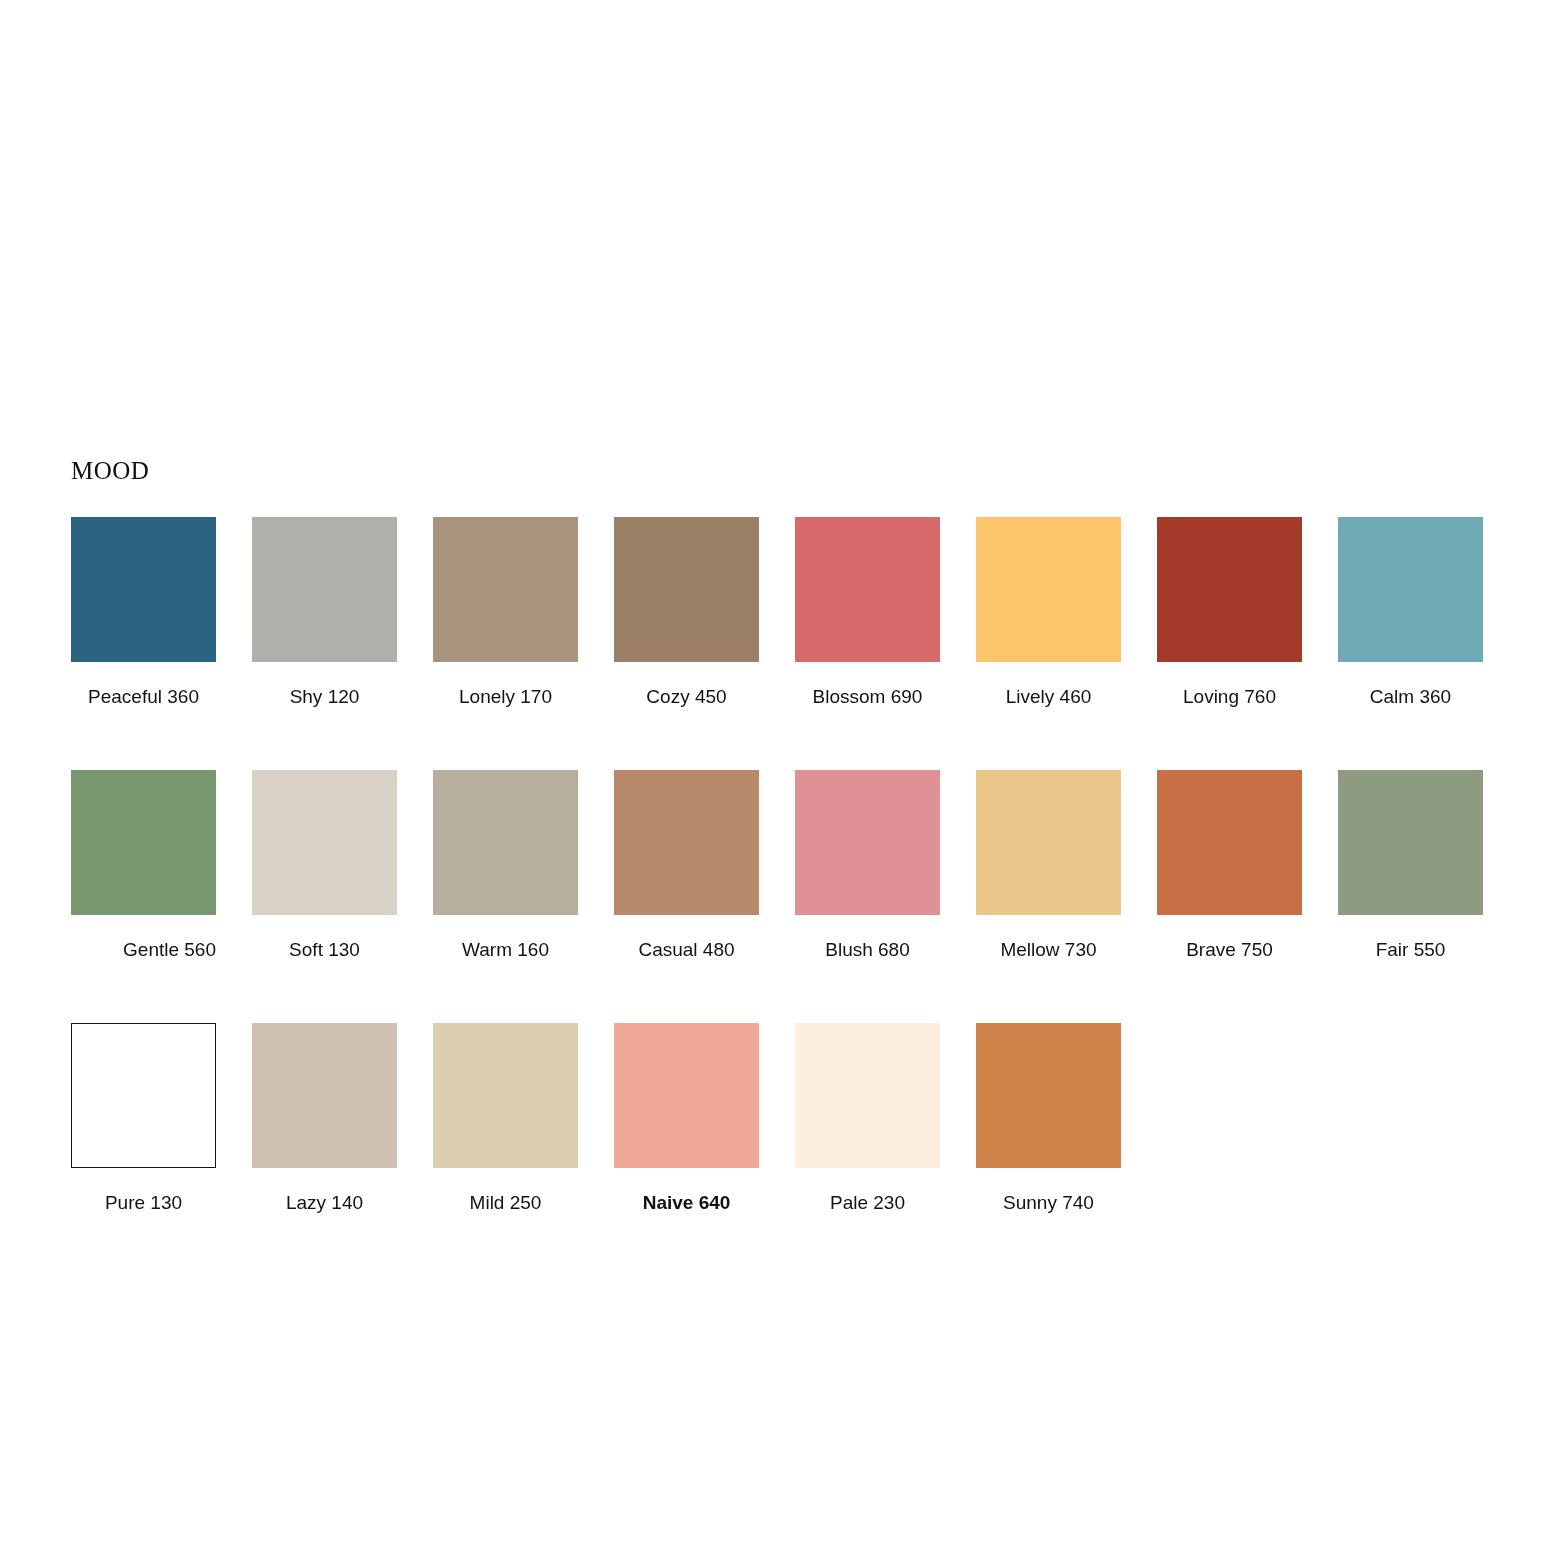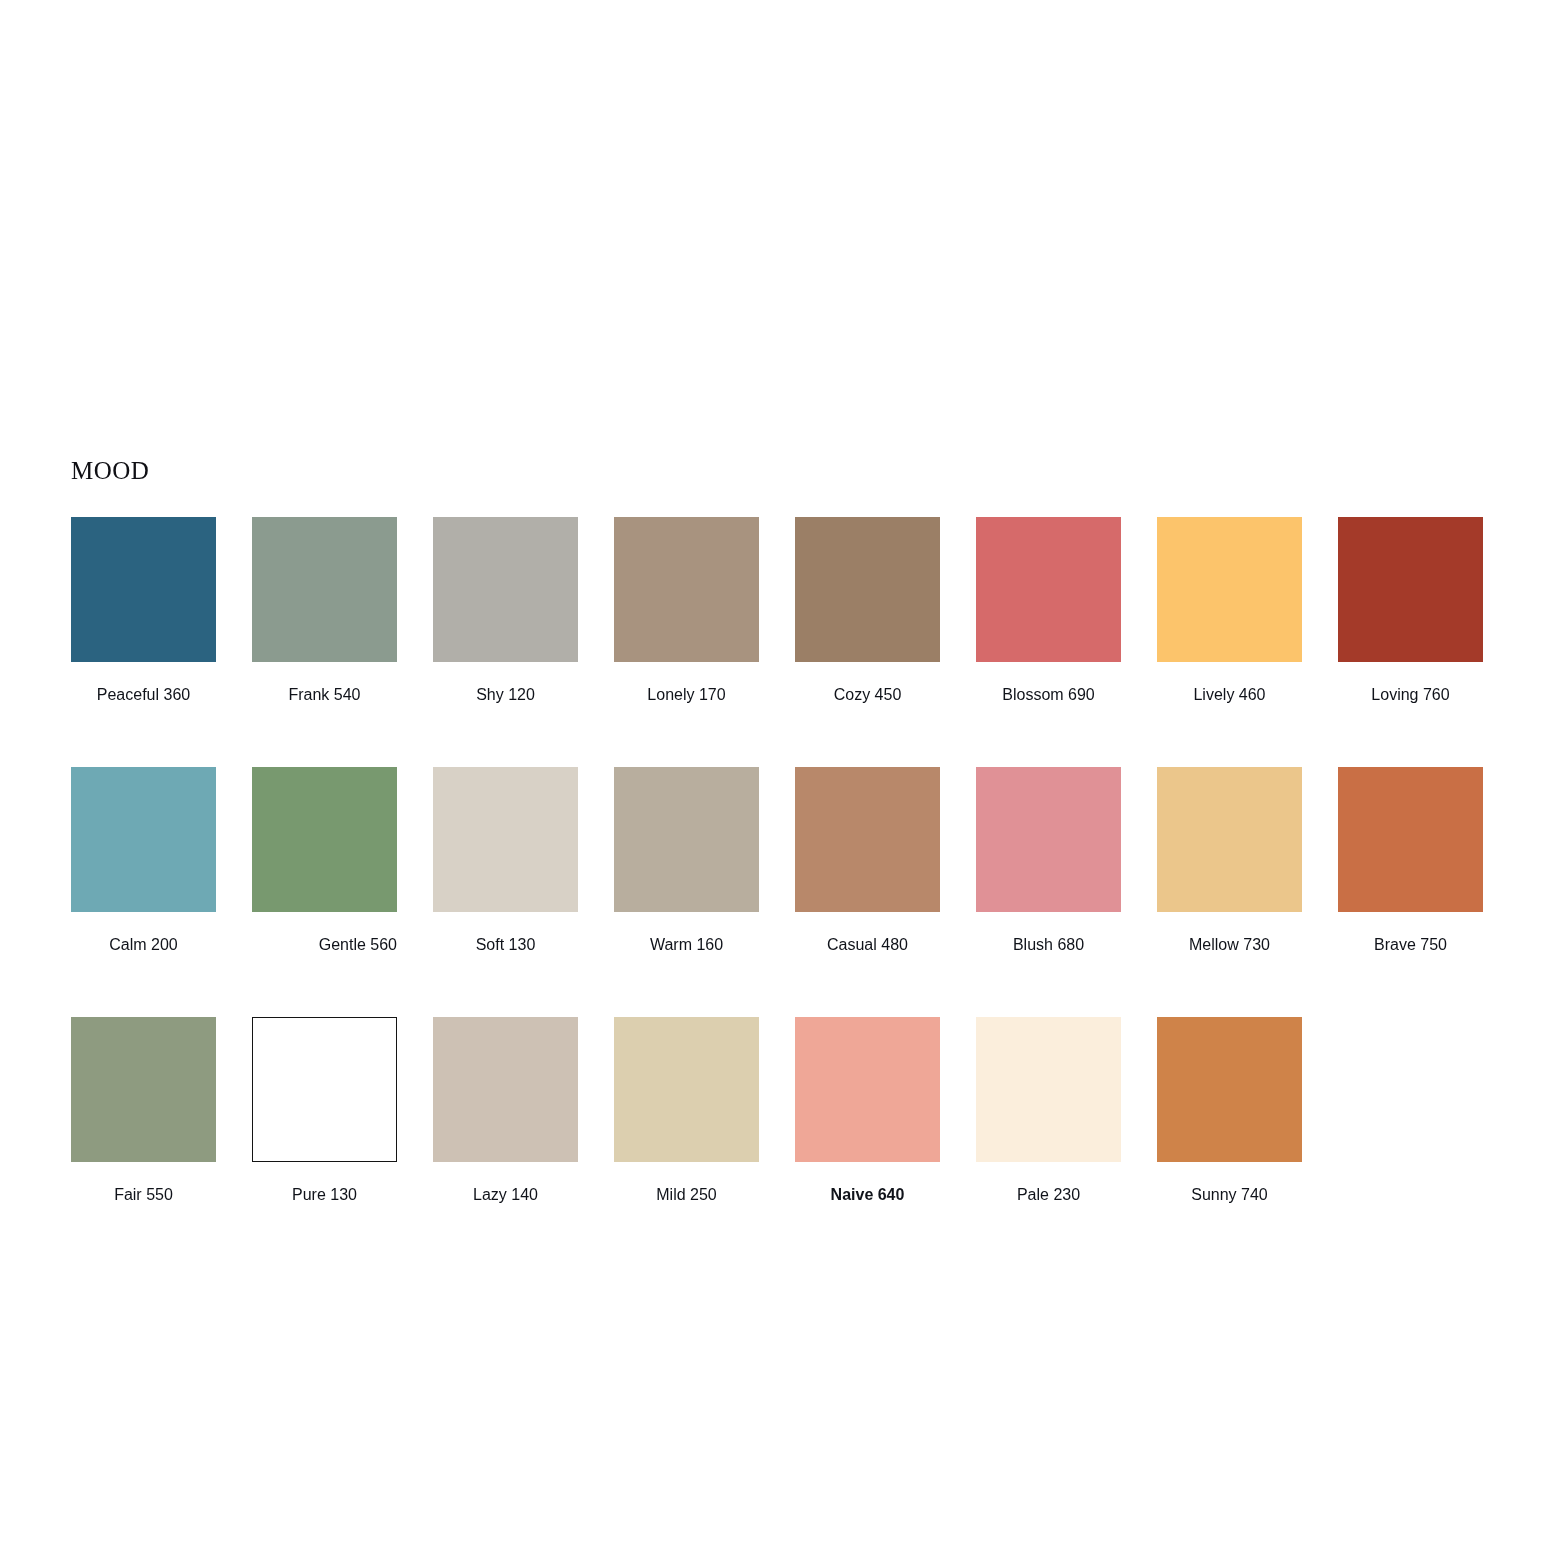--- a/index.html
+++ b/index.html
@@ -64,44 +64,40 @@
     display: block;
   }
   .swatch-chip.outlined {
     border: 1.5px solid #141414;
   }
 
   .swatch-label {
     display: block;
     text-align: center;
     font-family: "Liberation Sans", sans-serif;
-    font-size: 16px;
+    font-size: 19px;
     font-weight: 400;
     color: #10131a;
     line-height: 1;
     margin-top: 25px;
     white-space: nowrap;
   }
 </style>
 </head>
 <body style="background: rgb(255, 255, 255);">
 
 <div id="page">
   <section class="palette-wrap">
 
     <h1 class="palette-title">MOOD</h1>
 
     <div class="swatch-grid">
         <div class="swatch-cell">
           <div class="swatch-chip" style="background-color: rgb(43, 99, 128);"></div>
           <span class="swatch-label" style="color: rgb(16, 19, 26);">Peaceful 360</span>
-        </div>
-        <div class="swatch-cell">
-          <div class="swatch-chip" style="background-color: rgb(139, 155, 143);"></div>
-          <span class="swatch-label" style="color: rgb(16, 19, 26);">Frank 540</span>
         </div>
         <div class="swatch-cell">
           <div class="swatch-chip" style="background-color: rgb(177, 175, 169);"></div>
           <span class="swatch-label" style="color: rgb(16, 19, 26); text-align: center;">Shy 120</span>
         </div>
         <div class="swatch-cell">
           <div class="swatch-chip" style="background-color: rgb(168, 147, 127);"></div>
           <span class="swatch-label" style="color: rgb(16, 19, 26);">Lonely 170</span>
         </div>
         <div class="swatch-cell">
@@ -115,21 +111,21 @@
         <div class="swatch-cell">
           <div class="swatch-chip" style="background-color: rgb(252, 196, 107);"></div>
           <span class="swatch-label" style="color: rgb(16, 19, 26);">Lively 460</span>
         </div>
         <div class="swatch-cell">
           <div class="swatch-chip" style="background-color: rgb(164, 58, 41);"></div>
           <span class="swatch-label" style="color: rgb(16, 19, 26);">Loving 760</span>
         </div>
         <div class="swatch-cell">
           <div class="swatch-chip" style="background-color: rgb(110, 169, 180);"></div>
-          <span class="swatch-label" style="color: rgb(16, 19, 26);">Calm 200</span>
+          <span class="swatch-label" style="color: rgb(16, 19, 26);">Calm 360</span>
         </div>
         <div class="swatch-cell">
           <div class="swatch-chip" style="background-color: rgb(120, 153, 111);"></div>
           <span class="swatch-label" style="color: rgb(16, 19, 26); text-align: right;">Gentle 560</span>
         </div>
         <div class="swatch-cell">
           <div class="swatch-chip" style="background-color: rgb(216, 209, 198);"></div>
           <span class="swatch-label" style="color: rgb(16, 19, 26);">Soft 130</span>
         </div>
         <div class="swatch-cell">

